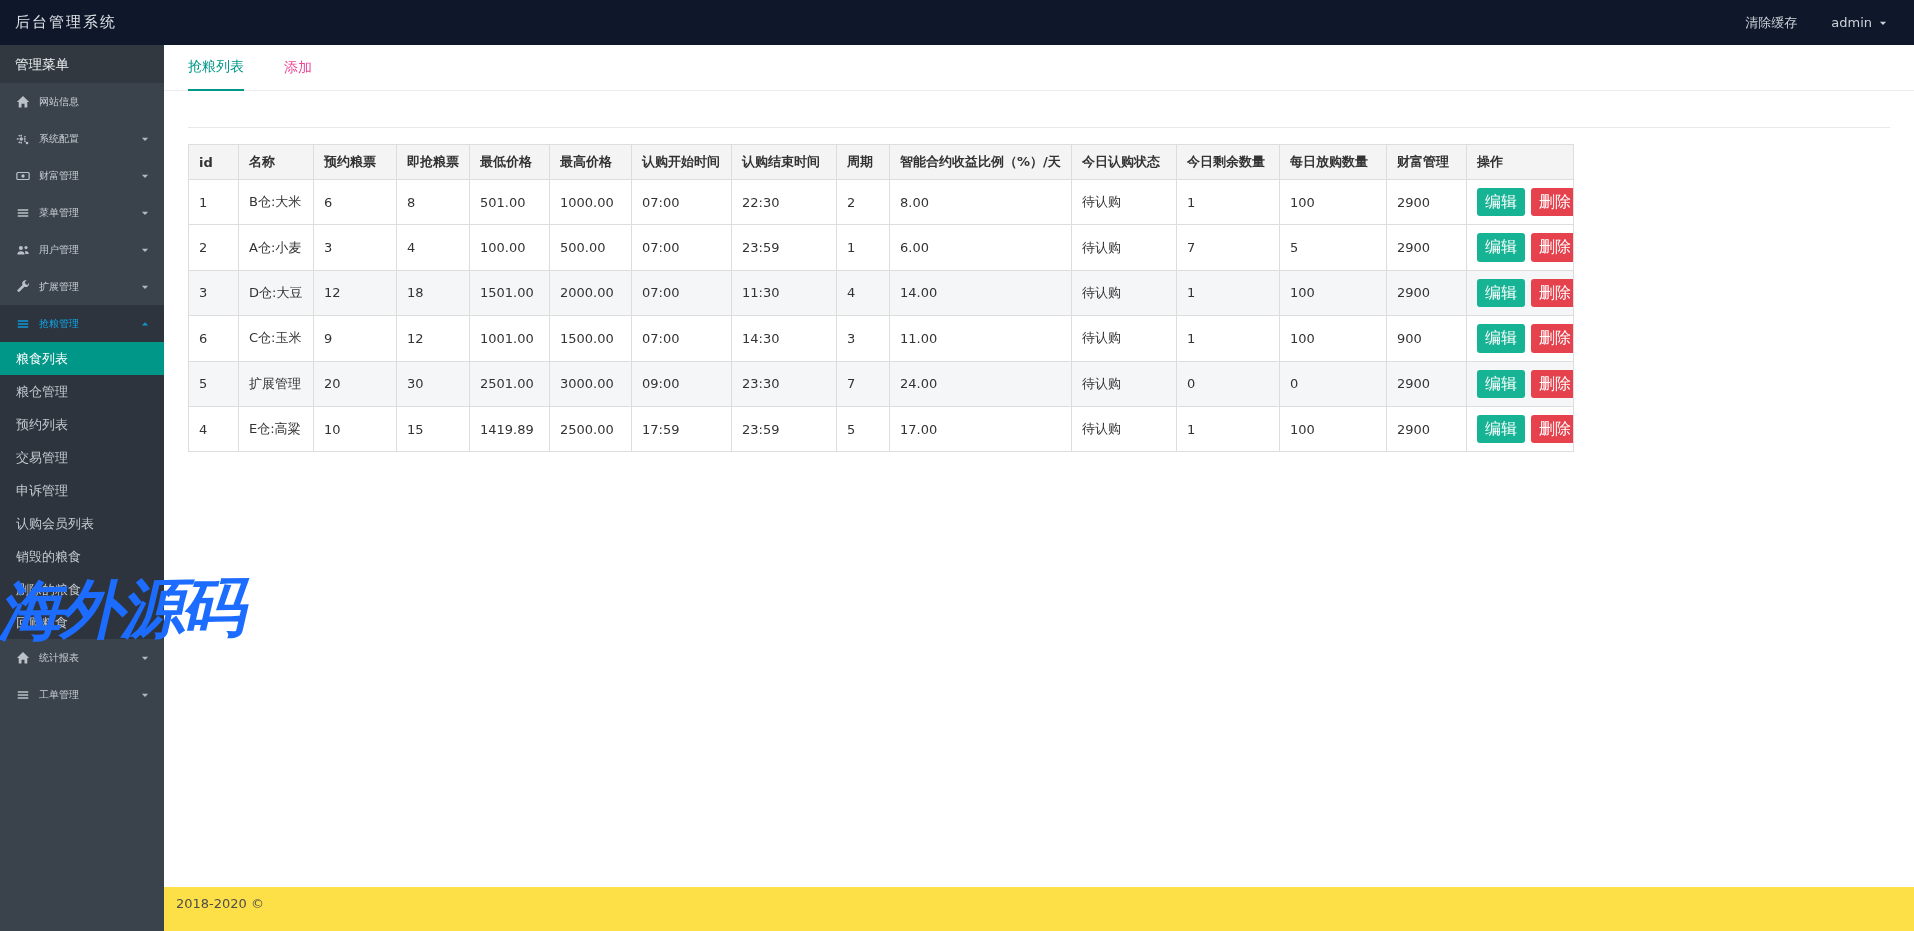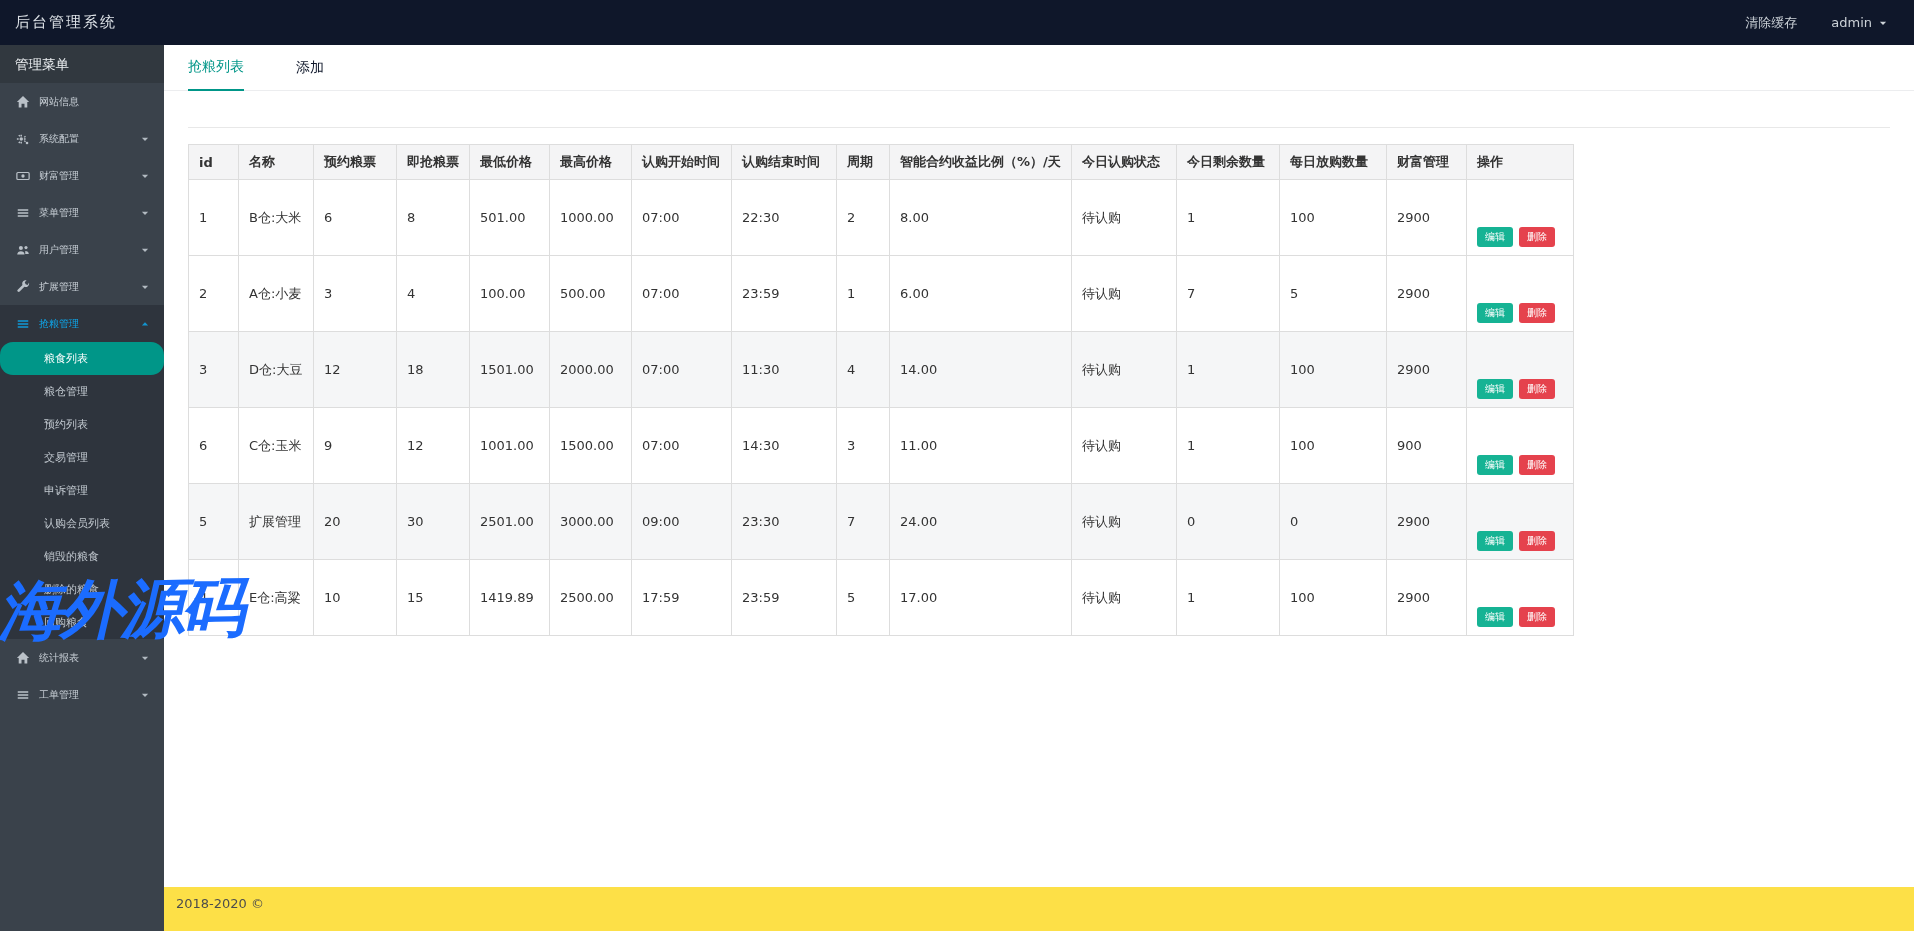--- a/index.html
+++ b/index.html
@@ -31,47 +31,46 @@
   }
   .side-item {
     height:37px; display:flex; align-items:center; gap:9px;
     padding:0 12px 0 15px; font-size:10px; cursor:pointer; white-space:nowrap;
   }
   .side-item .icon { width:15px; display:inline-flex; justify-content:center; opacity:.9; }
   .side-item .caret { margin-left:auto; opacity:.85; }
   .side-item.expanded { background:#2e343d; color:#0ea5e9; }
   .submenu { background:#2e343d; }
   .sub-item {
-    height:33px; line-height:33px; padding-left:44px; font-size:11px;
-    color:#c2c9d0; cursor:pointer; white-space:nowrap;border-radius:13px;
+    height:33px; line-height:33px; padding-left:16px; font-size:13px;
+    color:#c2c9d0; cursor:pointer; white-space:nowrap;
   }
   .sub-item.active { background:var(--accent,#009688); color:#fff; }
   
   main { flex:1; min-width:0; display:flex; flex-direction:column; background:#fff; }
   .tabs {
-    height:46px; display:flex; align-items:flex-end; gap:52px;
+    height:46px; display:flex; align-items:flex-end; gap:40px;
     padding-left:24px; border-bottom:1px solid #ecedef; flex-shrink:0;
   }
-  .tab { font-size:14px; padding-bottom:13px; color:#0f172a; cursor:pointer; }
+  .tab { font-size:14px; padding-bottom:13px; color:#ec4899; cursor:pointer; }
   .tab.active { color:var(--accent,#009688); border-bottom:2px solid var(--accent,#009688); margin-bottom:-1px; }
   .content { flex:1; padding:36px 24px 0; }
   hr.rule { border:none; border-top:1px solid #e8e8e8; margin:0 0 16px; }
   table { border-collapse:collapse; table-layout:fixed; width:1385px; font-size:13px; color:#333; }
   th,td {
     border:1px solid #ddd; padding:8px 10px; text-align:left;
     white-space:nowrap; overflow:hidden; height:34px;
   }
   thead th { background:#f4f4f5; font-weight:bold; }
   tbody tr { background:#fff; }
   tbody tr:nth-child(3), tbody tr:nth-child(5) { background:#f5f6f7; }
   .btn {
     display:inline-block; padding:3px 8px; border:none; border-radius:3px;
-    color:#fff; font-size:10px; cursor:pointer; line-height:1.4;
+    color:#fff; font-size:16px; cursor:pointer; line-height:1.4;
     font-family:inherit;
-    margin-top:39px;
   }
   .btn.edit { background:var(--edit,#16b394); margin-right:6px; }
   .btn.del  { background:var(--danger,#e5424d); }
   footer {
     height:44px; background:#fde047; flex-shrink:0;
     font-size:13px; color:#4d4d4d; padding:9px 0 0 12px;
   }
   
   .watermark {
     position:absolute; left:-2px; top:566px; z-index:5;

